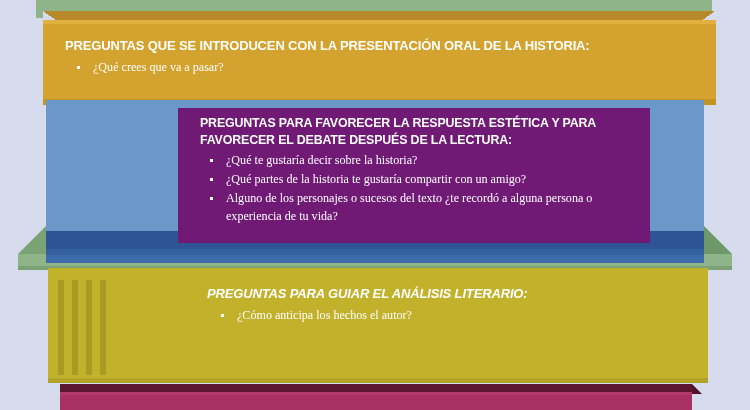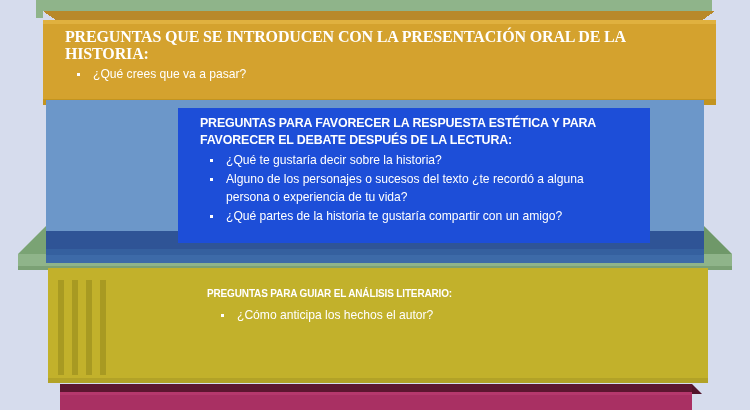--- a/index.html
+++ b/index.html
@@ -113,21 +113,21 @@
   }
   #book-blue-edge {
     left: 46px; top: 255px; width: 658px; height: 8px;
     background: #3d6aa8;
   }
 
   
   #card-blue {
     position: absolute;
     left: 178px; top: 108px; width: 472px; height: 135px;
-    background: #1d4ed8;
+    background: #701a75;
     color: #ffffff;
   }
 
   
   #book-olive-body {
     left: 48px; top: 268px; width: 660px; height: 115px;
     background: #c2b12b;
   }
   #book-olive-stripes {
     left: 58px; top: 280px; width: 50px; height: 95px;
@@ -176,28 +176,29 @@
 
   
   .card-title {
     font-weight: bold;
     font-size: 12.6px;
     line-height: 16.5px;
     letter-spacing: -0.15px;
     margin: 0 0 3px 0;
     white-space: pre-line;
   }
-  #card-gold .card-title { padding-left: 12px; padding-top: 5px; font-size: 16px; font-family: Liberation Serif, serif; }
+  #card-gold .card-title { padding-left: 12px; padding-top: 14px; font-size: 13px; }
   #card-blue .card-title { padding-left: 22px; padding-top: 7px; font-size: 12.4px; }
-  #card-olive .card-title { padding-left: 32px; padding-top: 2px; font-size: 10px; }
+  #card-olive .card-title { padding-left: 32px; padding-top: 2px; font-size: 13px; font-style: italic; }
 
   ul.bullets {
     list-style: none;
     margin: 0;
     padding: 0;
+    font-family: Liberation Serif, serif;
   }
   ul.bullets li {
     position: relative;
     font-size: 12.1px;
     line-height: 18.5px;
     margin: 0 0 1px 0;
     padding-left: 16px;
   }
   ul.bullets li::before {
     content: "";
@@ -242,22 +243,22 @@
   <div class="shape" id="book-blue-top-left"></div>
   <div class="shape" id="book-blue-top-right"></div>
   <div class="shape" id="book-blue-cap"></div>
   <div class="shape" id="book-blue-lip"></div>
   <div class="shape" id="book-blue-edge"></div>
 
   <div id="card-blue">
     <div class="card-title">PREGUNTAS PARA FAVORECER LA RESPUESTA ESTÉTICA Y PARA FAVORECER EL DEBATE DESPUÉS DE LA LECTURA:</div>
     <ul class="bullets">
       <li>¿Qué te gustaría decir sobre la historia?</li>
+      <li>¿Qué partes de la historia te gustaría compartir con un amigo?</li>
       <li>Alguno de los personajes o sucesos del texto ¿te recordó a alguna persona o experiencia de tu vida?</li>
-      <li>¿Qué partes de la historia te gustaría compartir con un amigo?</li>
     </ul>
   </div>
 
   <div class="book-body" id="book-olive-body"></div>
   <div class="shape" id="book-olive-stripes"></div>
   <div class="shape" id="book-olive-foot"></div>
 
   <div id="card-olive">
     <div class="card-title">PREGUNTAS PARA GUIAR EL ANÁLISIS LITERARIO:</div>
     <ul class="bullets">

